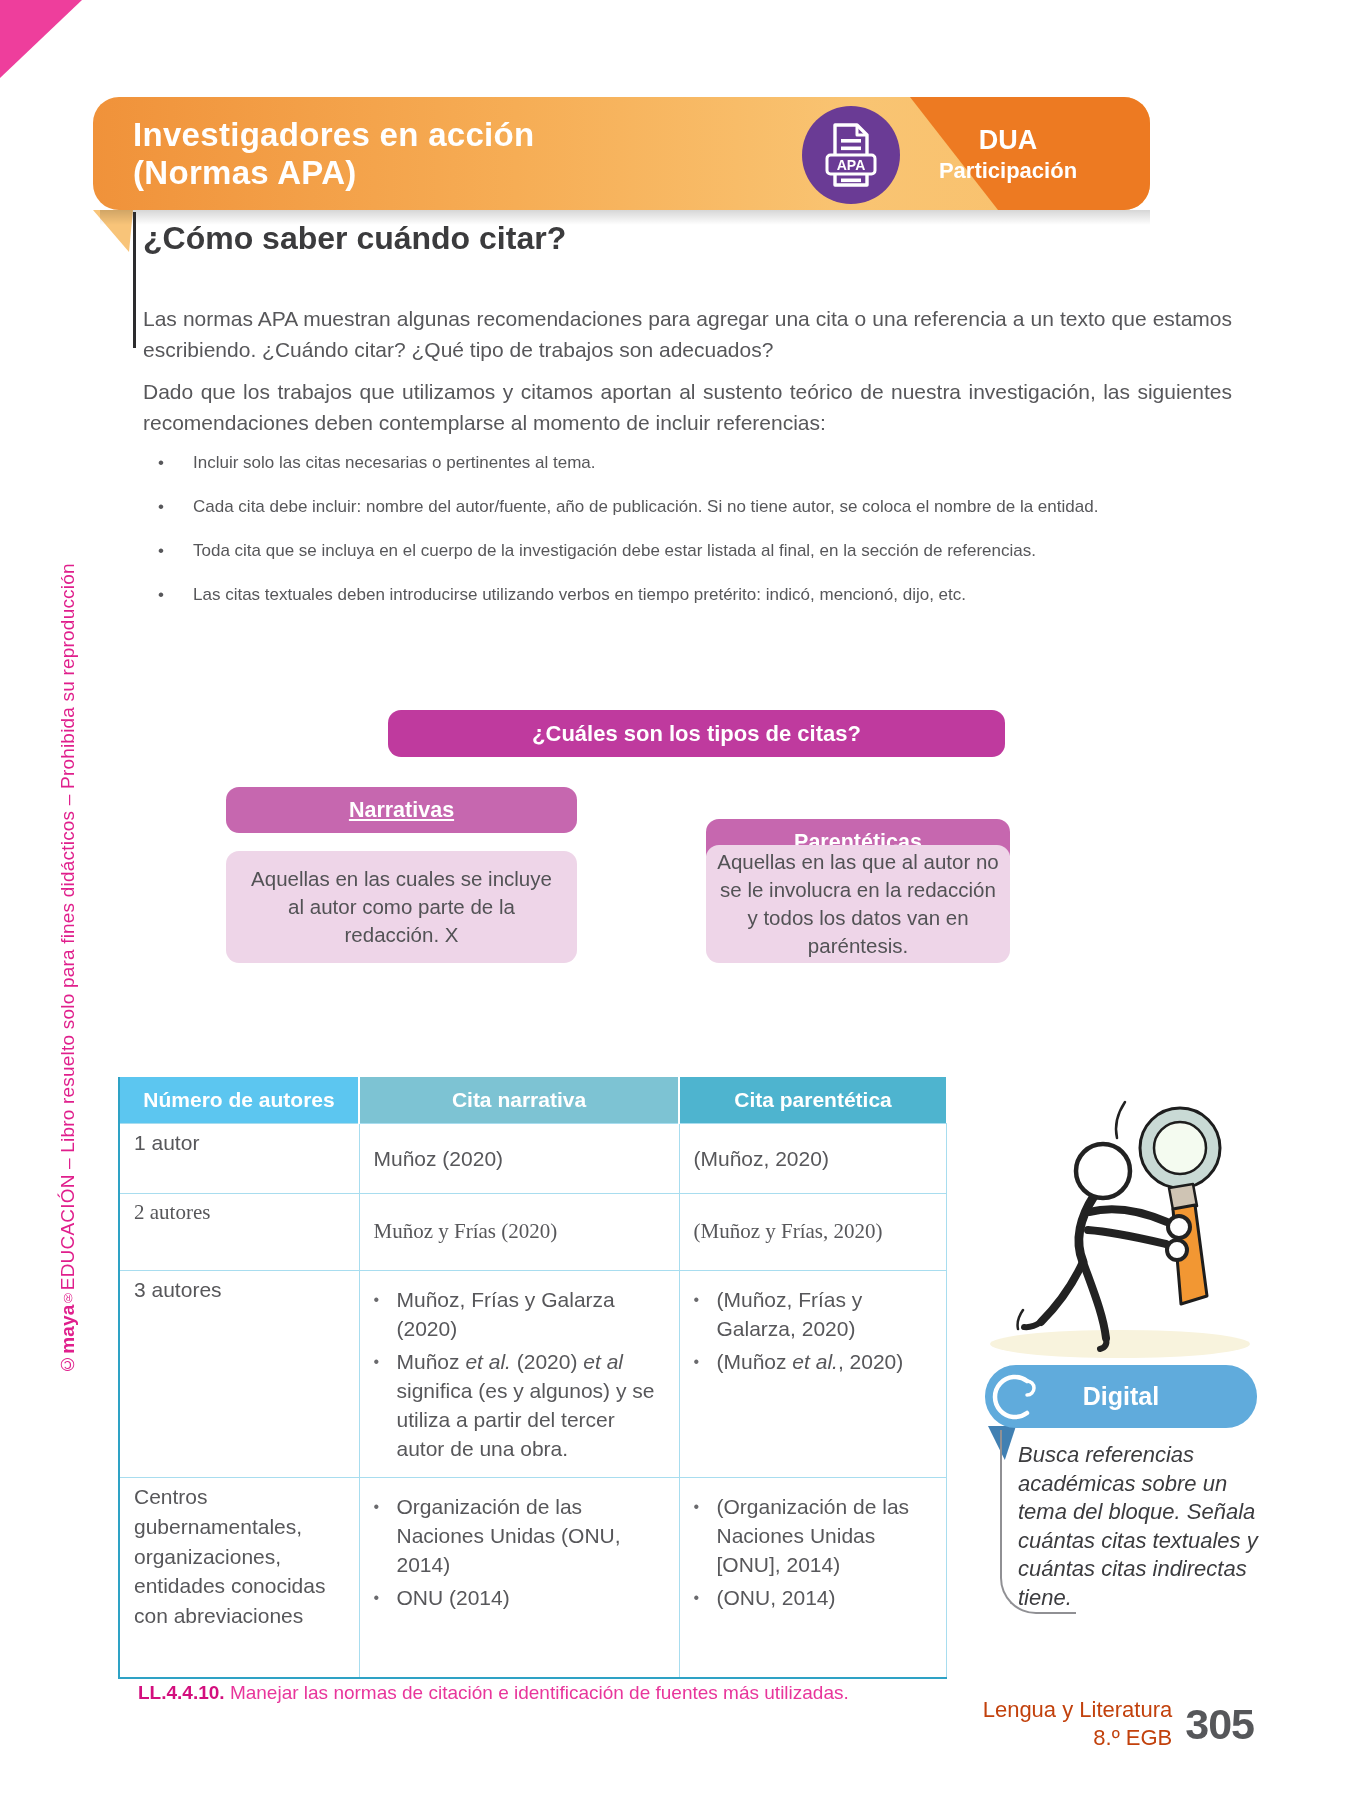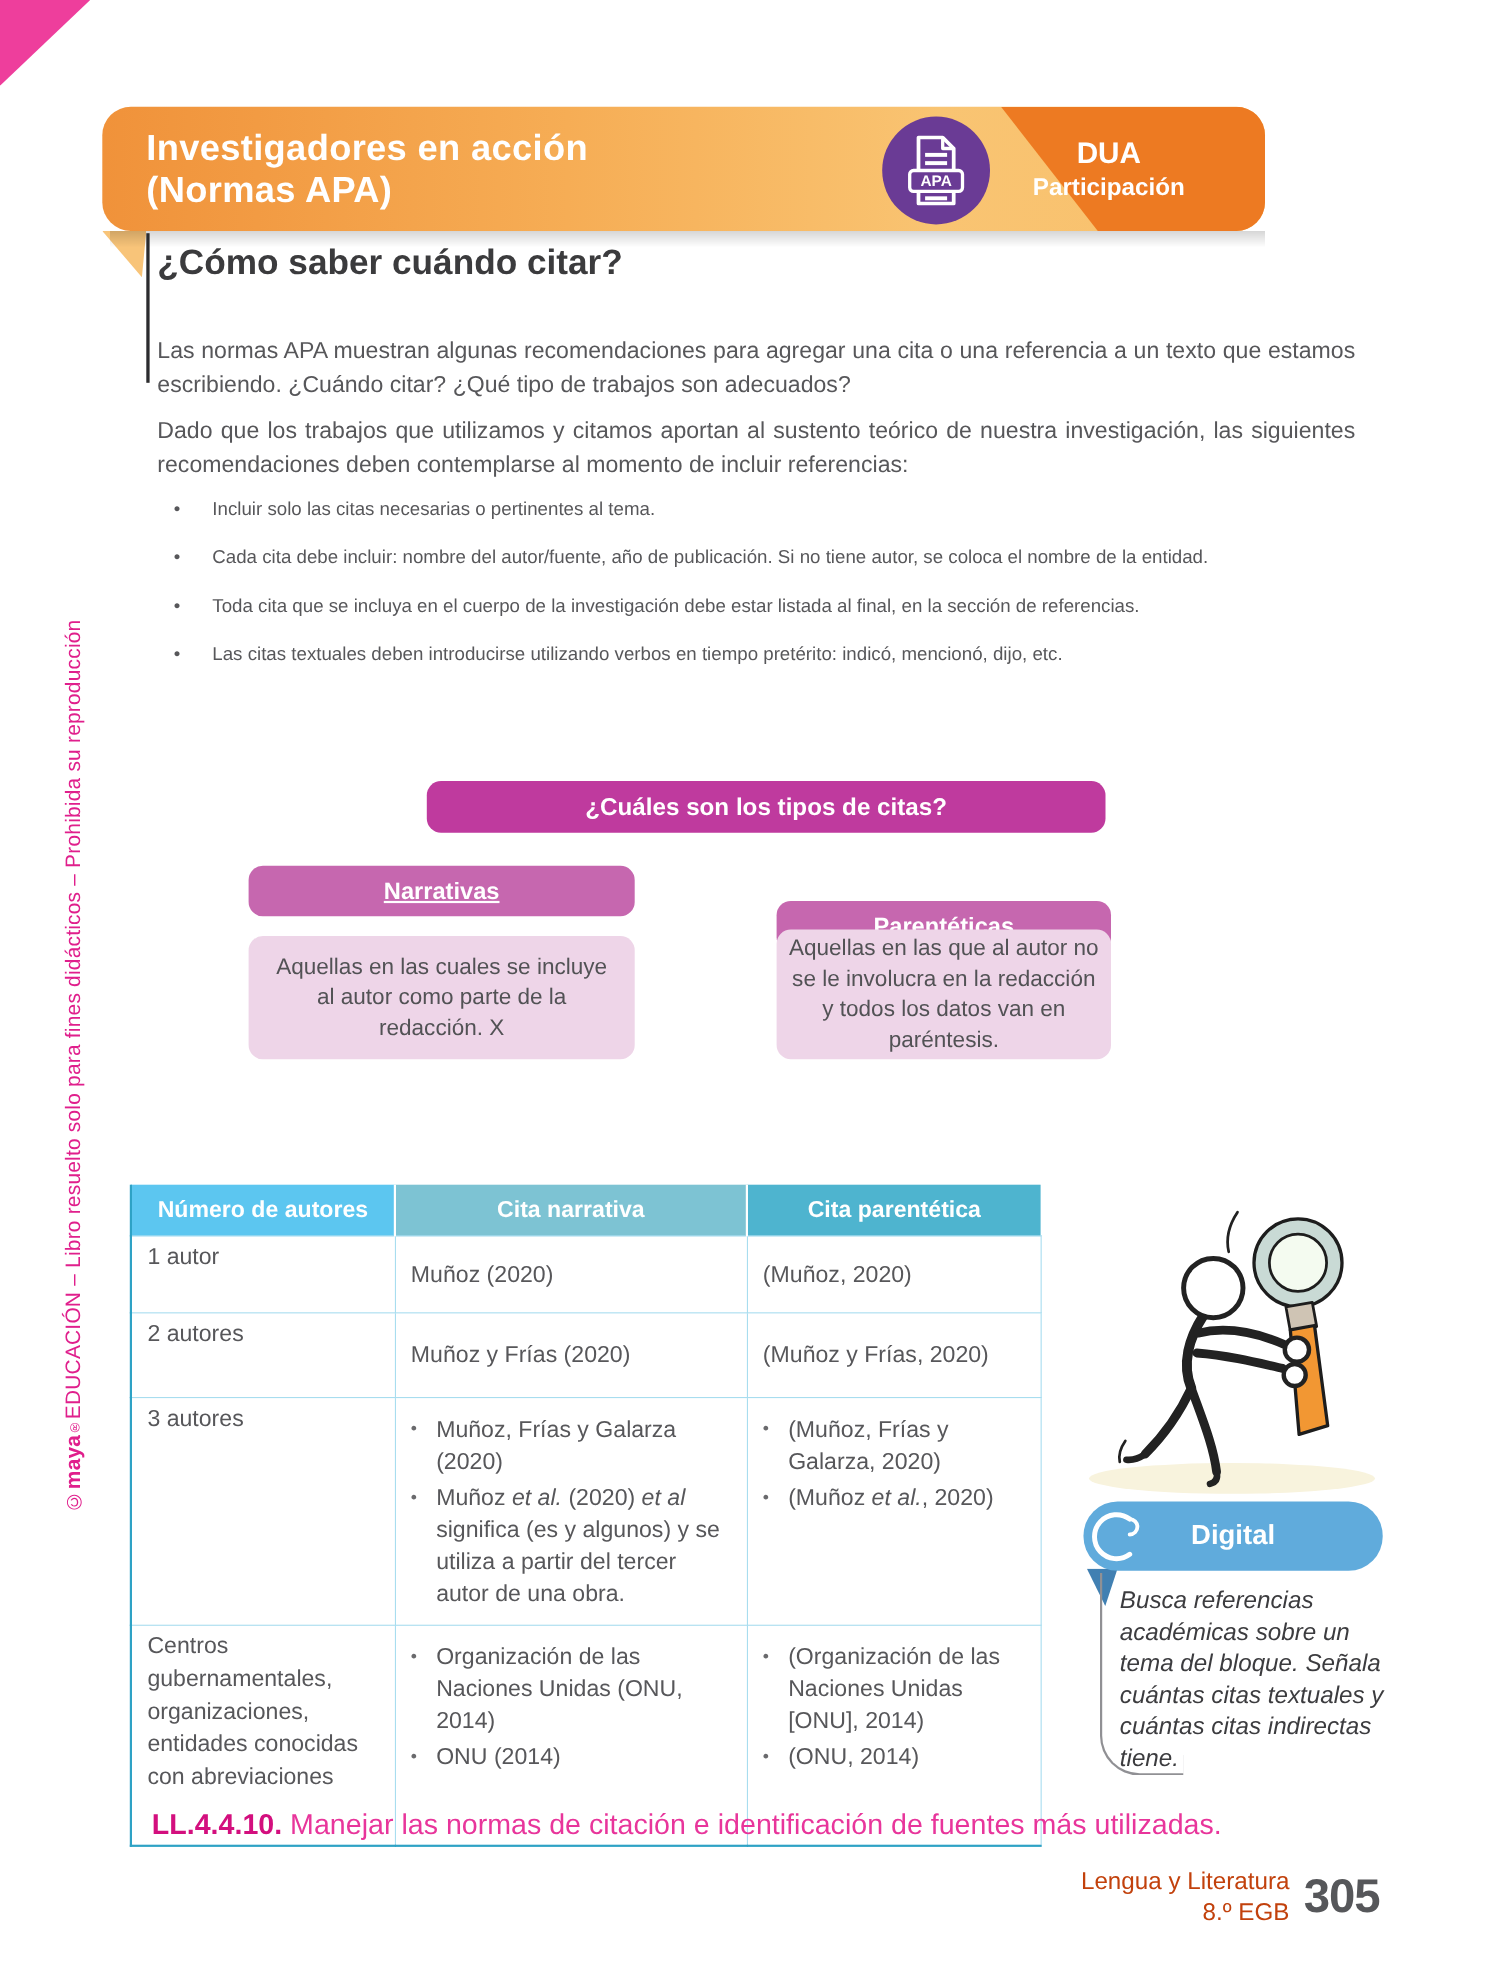--- a/index.html
+++ b/index.html
@@ -58,21 +58,21 @@
   table.cites{border-collapse:collapse;table-layout:fixed;width:827px;
     border-left:2.5px solid #2ea2c5;border-bottom:2.5px solid #2ea2c5;}
   table.cites col.w1{width:240px;} table.cites col.w2{width:320px;} table.cites col.w3{width:267px;}
   table.cites th{height:46px;color:#fff;font-size:21px;font-weight:700;text-align:center;padding:0 6px;}
   th.h1c{background:var(--blue-col1,#5cc6f0);border-right:2.5px solid #fff;}
   th.h2c{background:var(--teal-col2,#7dc3d3);border-right:2.5px solid #fff;}
   th.h3c{background:var(--teal-col3,#4eb4cf);}
   table.cites td{background:#fff;border:1.6px solid #a8ddef;vertical-align:top;
     font-size:21px;color:#57575a;padding:10px 12px 10px 14px;}
   table.cites td.c1{line-height:1.42;padding-top:4px;}
-  tbody tr:nth-child(1){height:70px;} tbody tr:nth-child(2){height:77px;}
+  tbody tr:nth-child(1){height:70px;} tbody tr:nth-child(2){height:77px;font-family:Liberation Serif, serif;}
   tbody tr:nth-child(3){height:176px;} tbody tr:nth-child(4){height:200px;}
   tr.vm td.c2,tr.vm td.c3{vertical-align:middle;}
   .clist{margin:0;padding:2px 0 0 0;list-style:none;}
   .cli{display:flex;margin:2px 0 4px 0;}
   .cli .dot{flex:0 0 14px;margin-right:9px;font-size:16px;line-height:29px;color:#6a6a6d;}
   .cli .bt{flex:1;line-height:29px;}
   .plain{line-height:1.3;}
   
   .illus{position:absolute;left:985px;top:1080px;width:355px;height:345px;}
   
@@ -80,21 +80,21 @@
     clip-path:polygon(0 0,100% 0,60% 100%);}
   .dig-pill{position:absolute;left:985px;top:1365px;width:272px;height:63px;border-radius:31px;
     background:var(--digital-blue,#60abdc);display:flex;align-items:center;justify-content:center;
     color:#fff;font-size:25px;font-weight:700;}
   .dig-logo{position:absolute;left:4px;top:6px;}
   .bracket{position:absolute;left:1000px;top:1430px;width:74px;height:182px;
     border-left:2px solid #909094;border-bottom:2px solid #909094;border-bottom-left-radius:36px;}
   .dig-note{position:absolute;left:1018px;top:1441px;width:252px;font-style:italic;
     font-size:22px;line-height:28.5px;color:#3c3c3f;}
   
-  .foot-left{position:absolute;left:138px;top:1643px;font-size:26px;}
+  .foot-left{position:absolute;left:138px;top:1682px;font-size:19px;}
   .foot-left .code{font-weight:700;color:var(--footer-pink-bold,#d30f7e);}
   .foot-left .skill{color:var(--footer-pink,#e8359b);}
   .foot-right{position:absolute;right:96px;top:1696px;display:flex;align-items:center;gap:13px;}
   .foot-right .labels{text-align:right;color:#c2410c;font-size:22px;line-height:1.28;}
   .foot-right .pnum{font-size:43px;font-weight:700;color:#56575a;letter-spacing:-1px;}
 </style>
 </head>
 <body>
 
 <div class="page">

